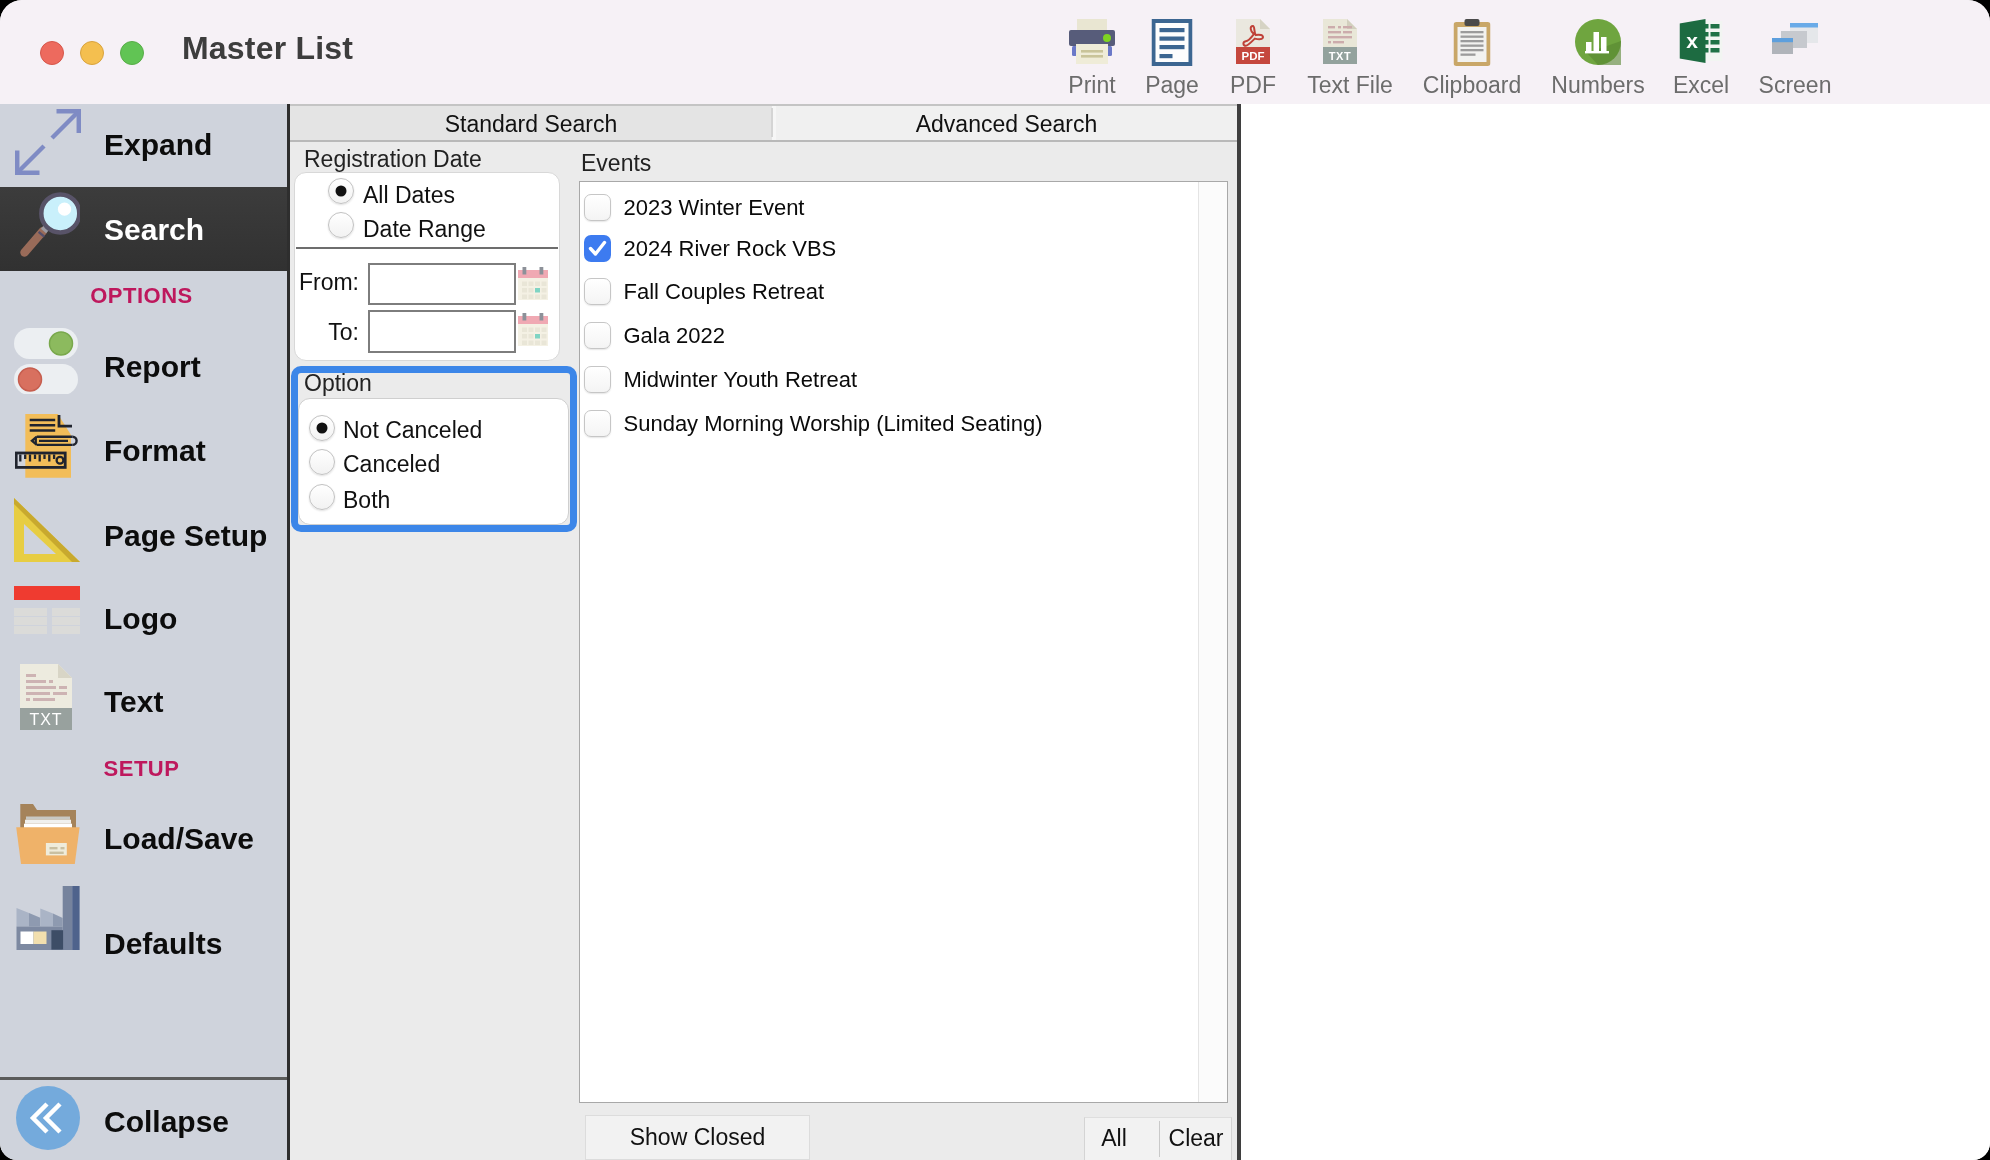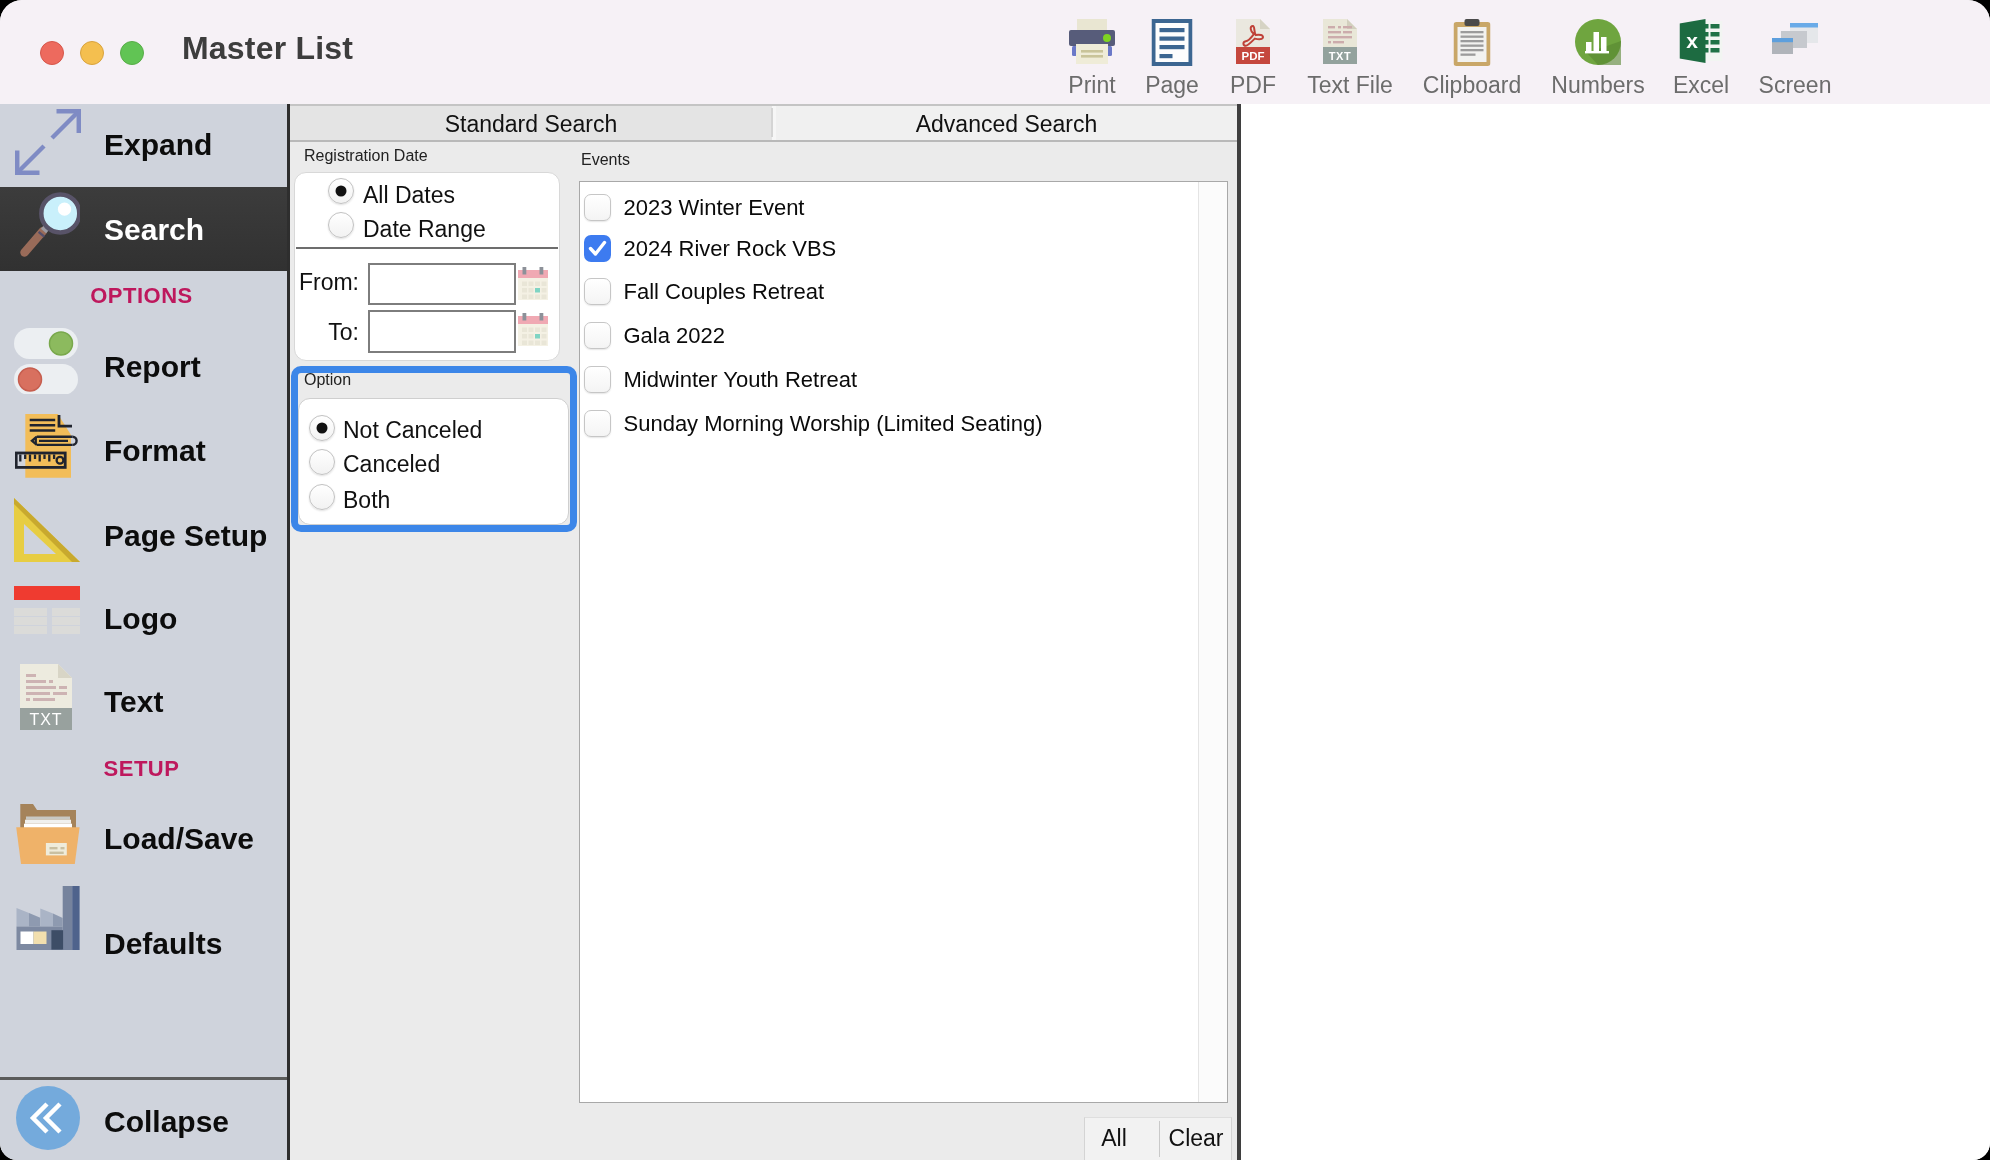--- a/index.html
+++ b/index.html
@@ -14,21 +14,21 @@
   .tbl { position:absolute; top:74px; width:100%; text-align:center; font-size:23px; color:#6c6c6c; white-space:nowrap; line-height:1; }
   .tbico { position:absolute; top:19px; left:50%; transform:translateX(-50%); }
   #sidebar { position:absolute; left:0; top:104px; width:287px; height:1056px; background:#cfd3dc; }
   #sbborder { position:absolute; left:287px; top:104px; width:3px; height:1056px; background:#2e2e2e; }
   .sblabel { position:absolute; left:104px; font-size:30px; line-height:1; font-weight:bold; color:#0c0c0c; }
   .sbhead { position:absolute; width:283px; text-align:center; font-size:22px; line-height:1; font-weight:bold; color:#be185d; letter-spacing:0.5px; }
   #content { position:absolute; left:290px; top:104px; width:1083px; height:1056px; background:#ebebeb; }
   #paneborder { position:absolute; left:1237px; top:104px; width:3.5px; height:1056px; background:#3f3f3f; }
   #rightpane { position:absolute; left:1240.5px; top:104px; width:749.5px; height:1056px; background:#ffffff; }
   .tab { position:absolute; top:0; height:37px; line-height:40px; text-align:center; font-size:23px; color:#111; }
-  .grouplabel { position:absolute; font-size:16px; line-height:1; color:#222; }
+  .grouplabel { position:absolute; font-size:23px; line-height:1; color:#222; }
   .radio { position:absolute; width:26px; height:26px; border-radius:50%; background:linear-gradient(#ffffff,#f2f2f2); border:1.5px solid #c2c2c2; box-shadow:0 1px 2px rgba(0,0,0,0.12); }
   .radio .dot { position:absolute; left:50%; top:50%; width:11px; height:11px; border-radius:50%; background:#111; transform:translate(-50%,-50%); }
   .rlabel { position:absolute; font-size:23px; line-height:1; color:#111; }
   .cb { position:absolute; width:27px; height:27px; border-radius:7px; background:linear-gradient(#ffffff,#f4f4f4); border:1.5px solid #c6c6c6; box-shadow:0 1px 1.5px rgba(0,0,0,0.10); }
   .cbc { position:absolute; width:27px; height:27px; border-radius:7px; background:#3d7bf0; }
   .ilabel { position:absolute; font-size:22px; line-height:1; color:#0a0a0a; }
 </style>
 </head>
 <body>
 <div id="win">
@@ -365,20 +365,21 @@
       <div class="cb" style="left:4px; top:96.5px;"></div>
       <div class="ilabel" style="left:44px; top:99.5px;">Fall Couples Retreat</div>
       <div class="cb" style="left:4px; top:140px;"></div>
       <div class="ilabel" style="left:44px; top:143px;">Gala 2022</div>
       <div class="cb" style="left:4px; top:184px;"></div>
       <div class="ilabel" style="left:44px; top:187px;">Midwinter Youth Retreat</div>
       <div class="cb" style="left:4px; top:228px;"></div>
       <div class="ilabel" style="left:44px; top:231px;">Sunday Morning Worship (Limited Seating)</div>
     </div>
 
+    <div class="ab" style="left:295px; top:1011px; width:225px; height:45px; background:#f2f2f2; border:1px solid #dcdcdc; text-align:center; line-height:43px; font-size:23px; color:#111;">Show Closed</div>
     <div class="ab" style="left:794px; top:1013px; width:148px; height:43px; background:#f2f2f2; border-left:1.5px solid #d4d4d4; border-right:1.5px solid #d4d4d4; border-top:1px solid #dedede;"></div>
     <div class="ab" style="left:868.5px; top:1017px; width:1.5px; height:36px; background:#c9c9c9;"></div>
     <div class="ab" style="left:787px; top:1013px; width:74px; text-align:center; font-size:23px; color:#111; line-height:43px;">All</div>
     <div class="ab" style="left:870px; top:1013px; width:72px; text-align:center; font-size:23px; color:#111; line-height:43px;">Clear</div>
   </div>
   <div id="paneborder"></div>
   <div id="rightpane"></div>
 </div>
 
 </body></html>

